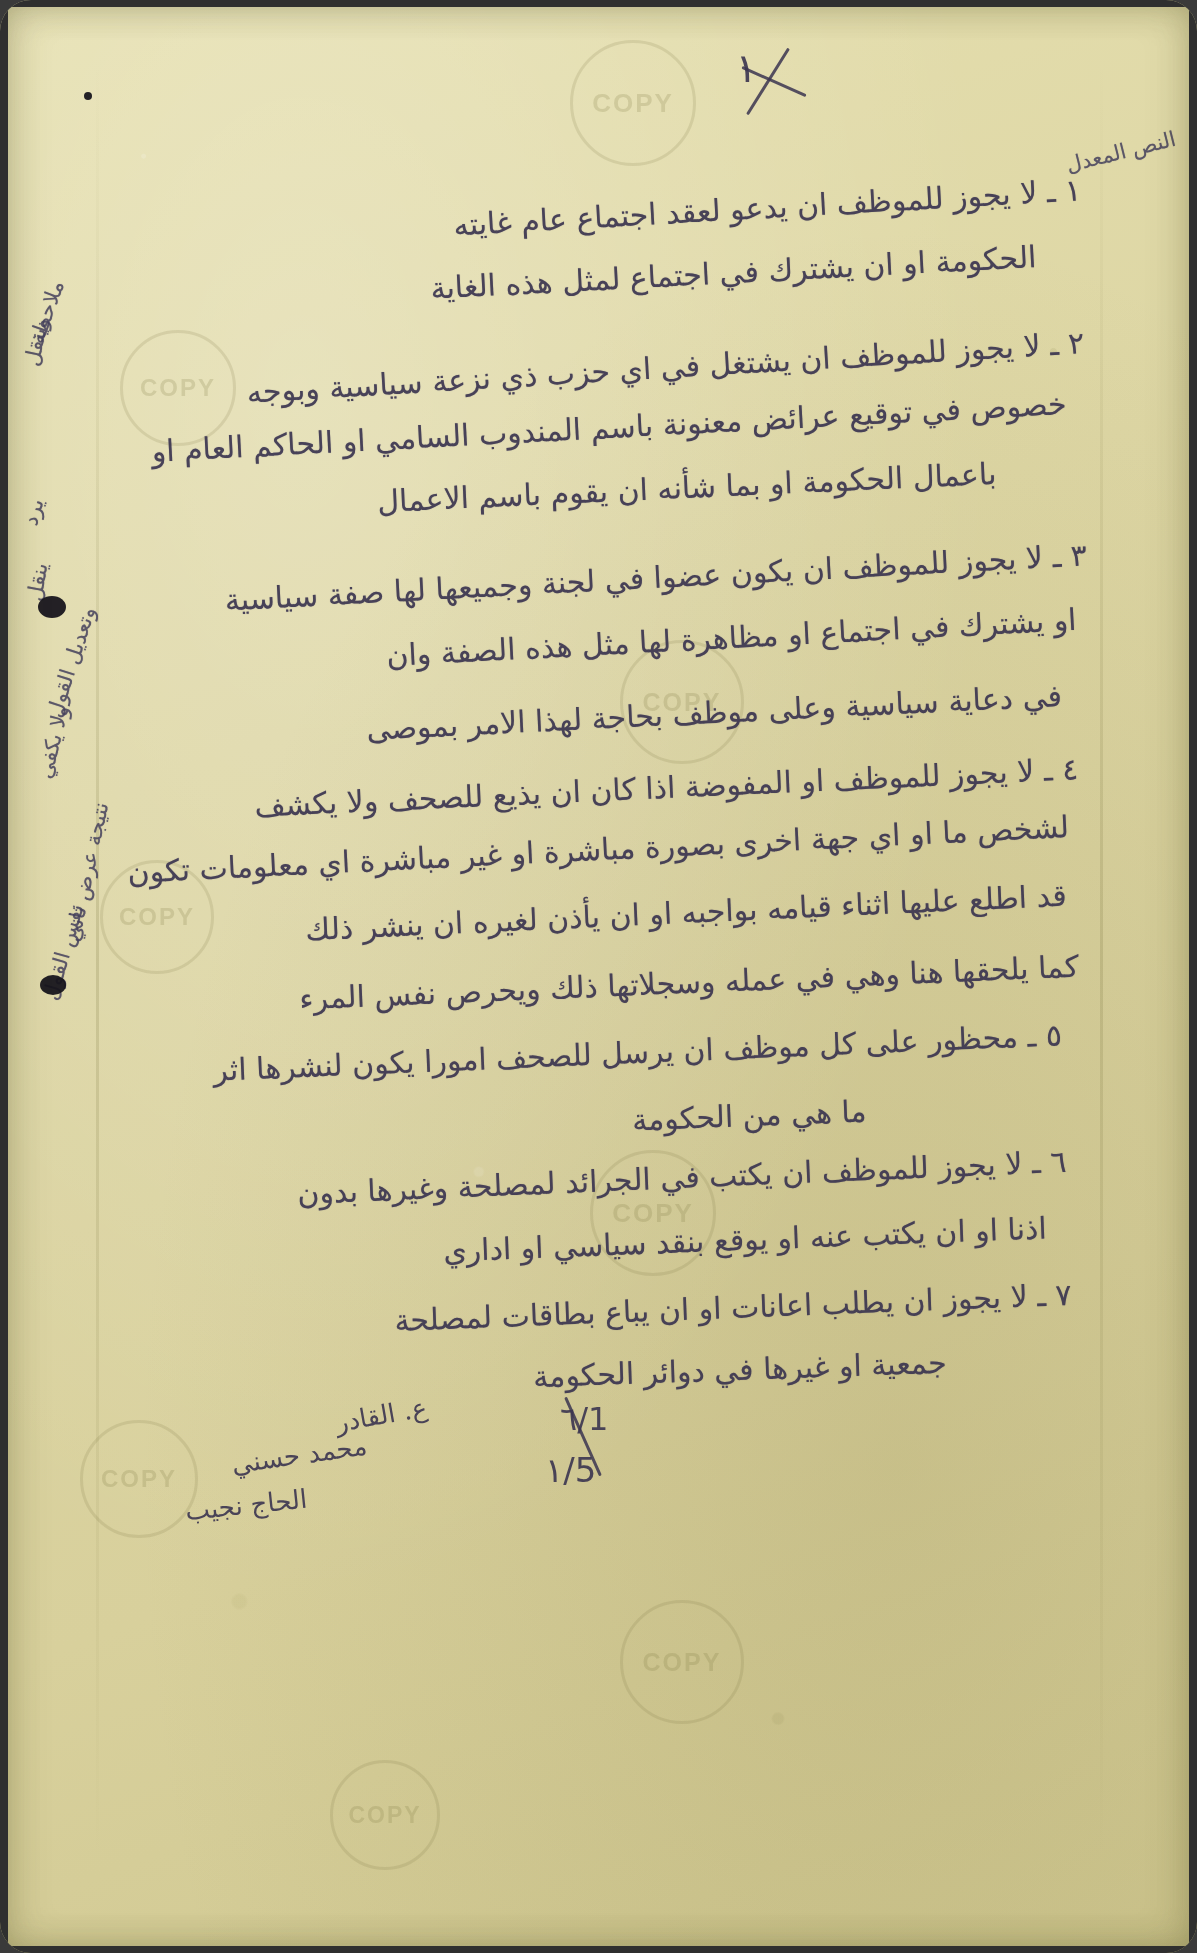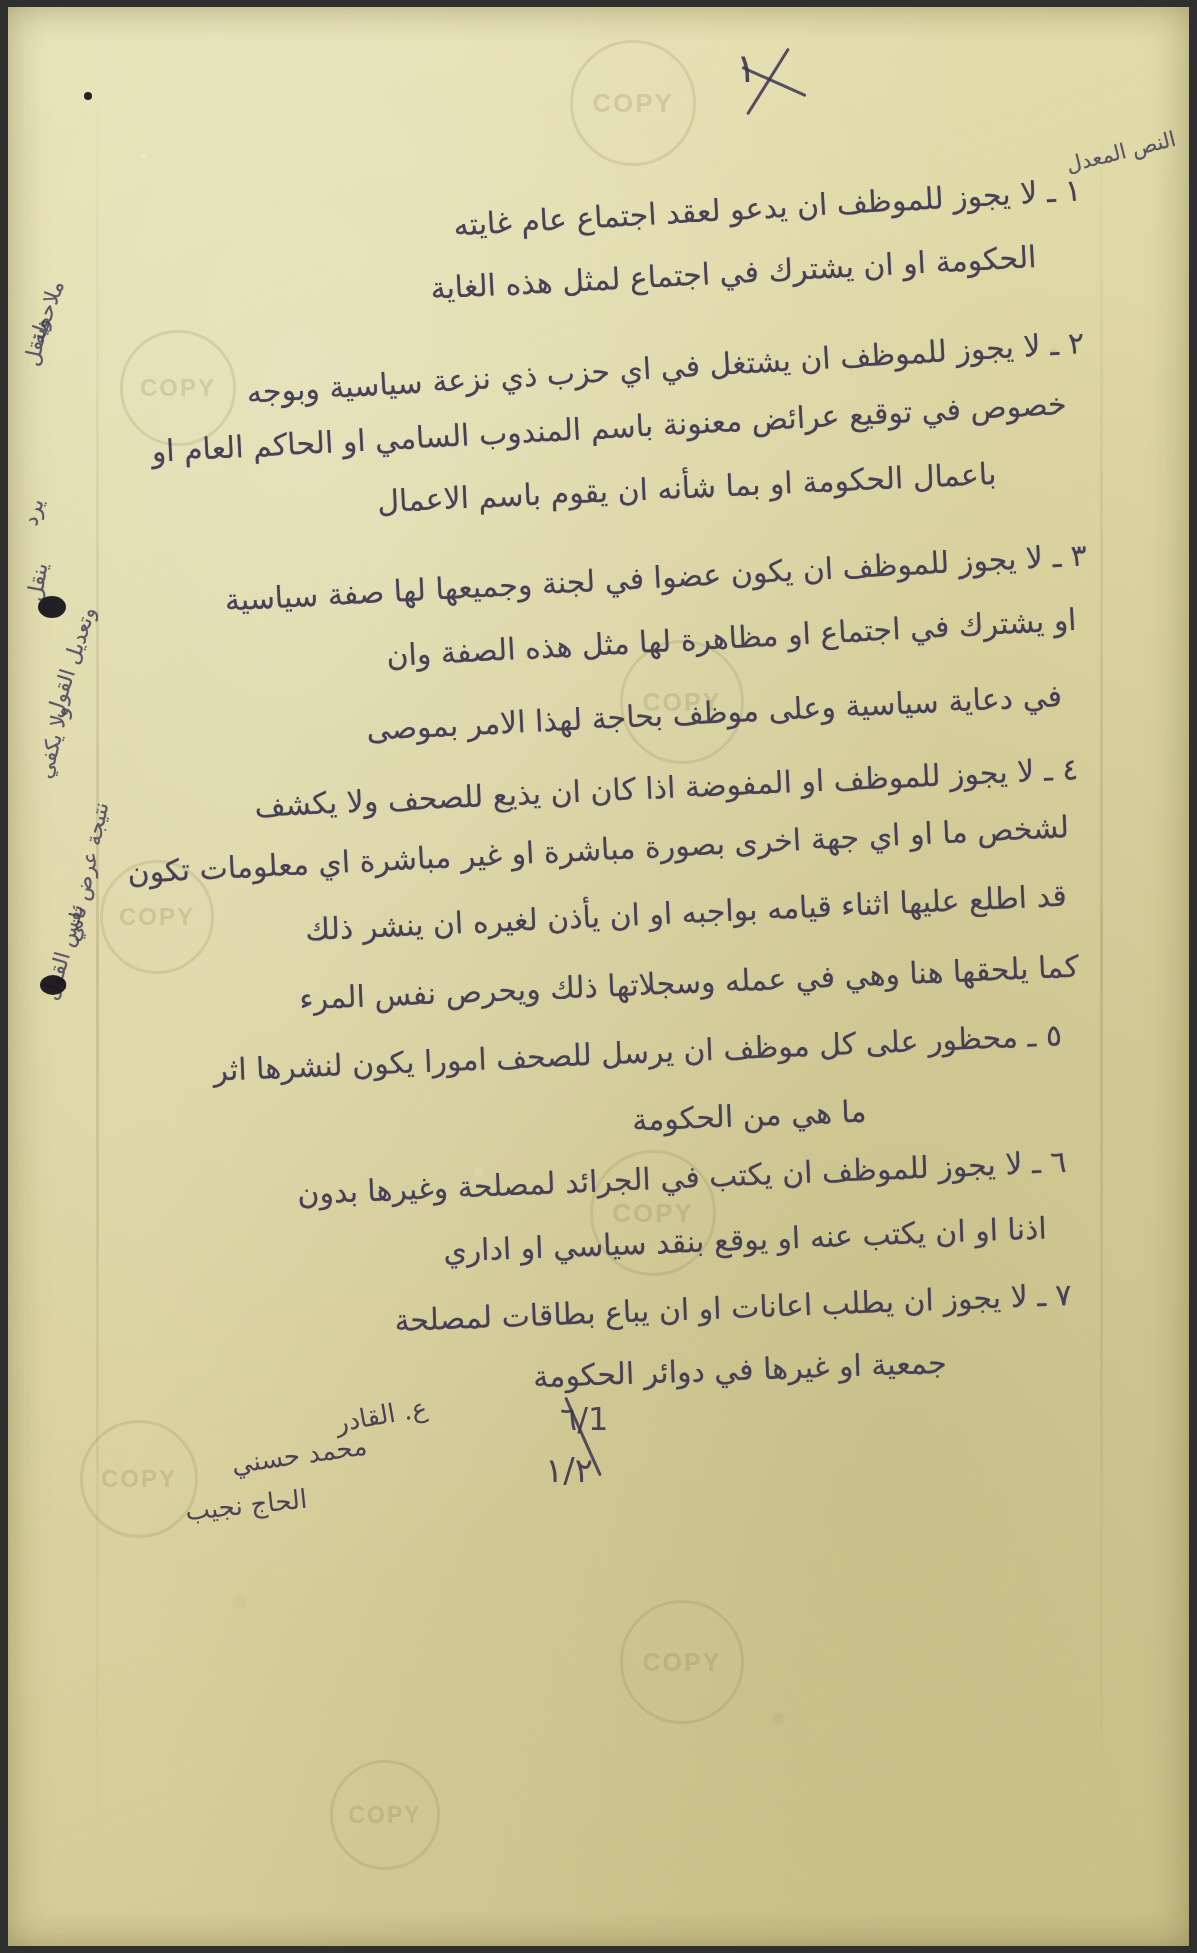--- a/index.html
+++ b/index.html
@@ -15,20 +15,21 @@
     position: relative;
     width: 1197px;
     height: 1953px;
     overflow: hidden;
     background: #ded8a8;
     background-image:
       radial-gradient(ellipse at 25% 20%, rgba(255,255,255,0.22), rgba(255,255,255,0) 55%),
       radial-gradient(ellipse at 75% 75%, rgba(140,130,70,0.20), rgba(0,0,0,0) 60%),
       linear-gradient(160deg, #e6e0b0 0%, #ddd6a4 35%, #d8d09c 70%, #cfc790 100%);
     box-sizing: border-box;
+    border-radius: 31px;
   }
   
   .grain {
     position: absolute;
     inset: 0;
     pointer-events: none;
     background-image:
       radial-gradient(circle at 12% 8%, rgba(255,255,255,0.18) 0 2px, rgba(0,0,0,0) 3px),
       radial-gradient(circle at 88% 18%, rgba(120,115,60,0.13) 0 3px, rgba(0,0,0,0) 4px),
       radial-gradient(circle at 40% 60%, rgba(255,255,255,0.12) 0 4px, rgba(0,0,0,0) 6px),
@@ -192,21 +193,21 @@
     <div class="hw l-main" style="right:135px; top:1035px; transform:rotate(-2.4deg);">٥ ـ محظور على كل موظف ان يرسل للصحف امورا يكون لنشرها اثر</div>
     <div class="hw l-main" style="right:330px; top:1098px; transform:rotate(-2.2deg);">ما هي من الحكومة</div>
 
     <div class="hw l-main" style="right:130px; top:1160px; transform:rotate(-2.4deg);">٦ ـ لا يجوز للموظف ان يكتب في الجرائد لمصلحة وغيرها بدون</div>
     <div class="hw l-main" style="right:150px; top:1222px; transform:rotate(-2.2deg);">اذنا او ان يكتب عنه او يوقع بنقد سياسي او اداري</div>
 
     <div class="hw l-main" style="right:125px; top:1290px; transform:rotate(-2.2deg);">٧ ـ لا يجوز ان يطلب اعانات او ان يباع بطاقات لمصلحة</div>
     <div class="hw l-main" style="right:250px; top:1352px; transform:rotate(-2.0deg);">جمعية او غيرها في دوائر الحكومة</div>
 
     <div class="pagemark" style="left:560px; top:1400px; font-size:32px;">٦/1</div>
-    <div class="pagemark" style="left:545px; top:1450px; font-size:34px;">١/٢</div>
+    <div class="pagemark" style="left:545px; top:1450px; font-size:34px;">١/5</div>
     <div class="slash" style="left:540px; top:1435px; width:86px; transform:rotate(66deg);"></div>
 
     <div class="signature" style="right:770px; top:1400px; transform:rotate(-10deg);">ع. القادر</div>
     <div class="signature" style="right:830px; top:1440px; transform:rotate(-8deg);">محمد حسني</div>
     <div class="signature" style="right:890px; top:1490px; transform:rotate(-6deg);">الحاج نجيب</div>
 
     <div class="blot b1" style="left:38px; top:596px;"></div>
     <div class="blot b2" style="left:40px; top:975px;"></div>
     <div class="blot" style="left:84px; top:92px; width:8px; height:8px;"></div>
   </div>

